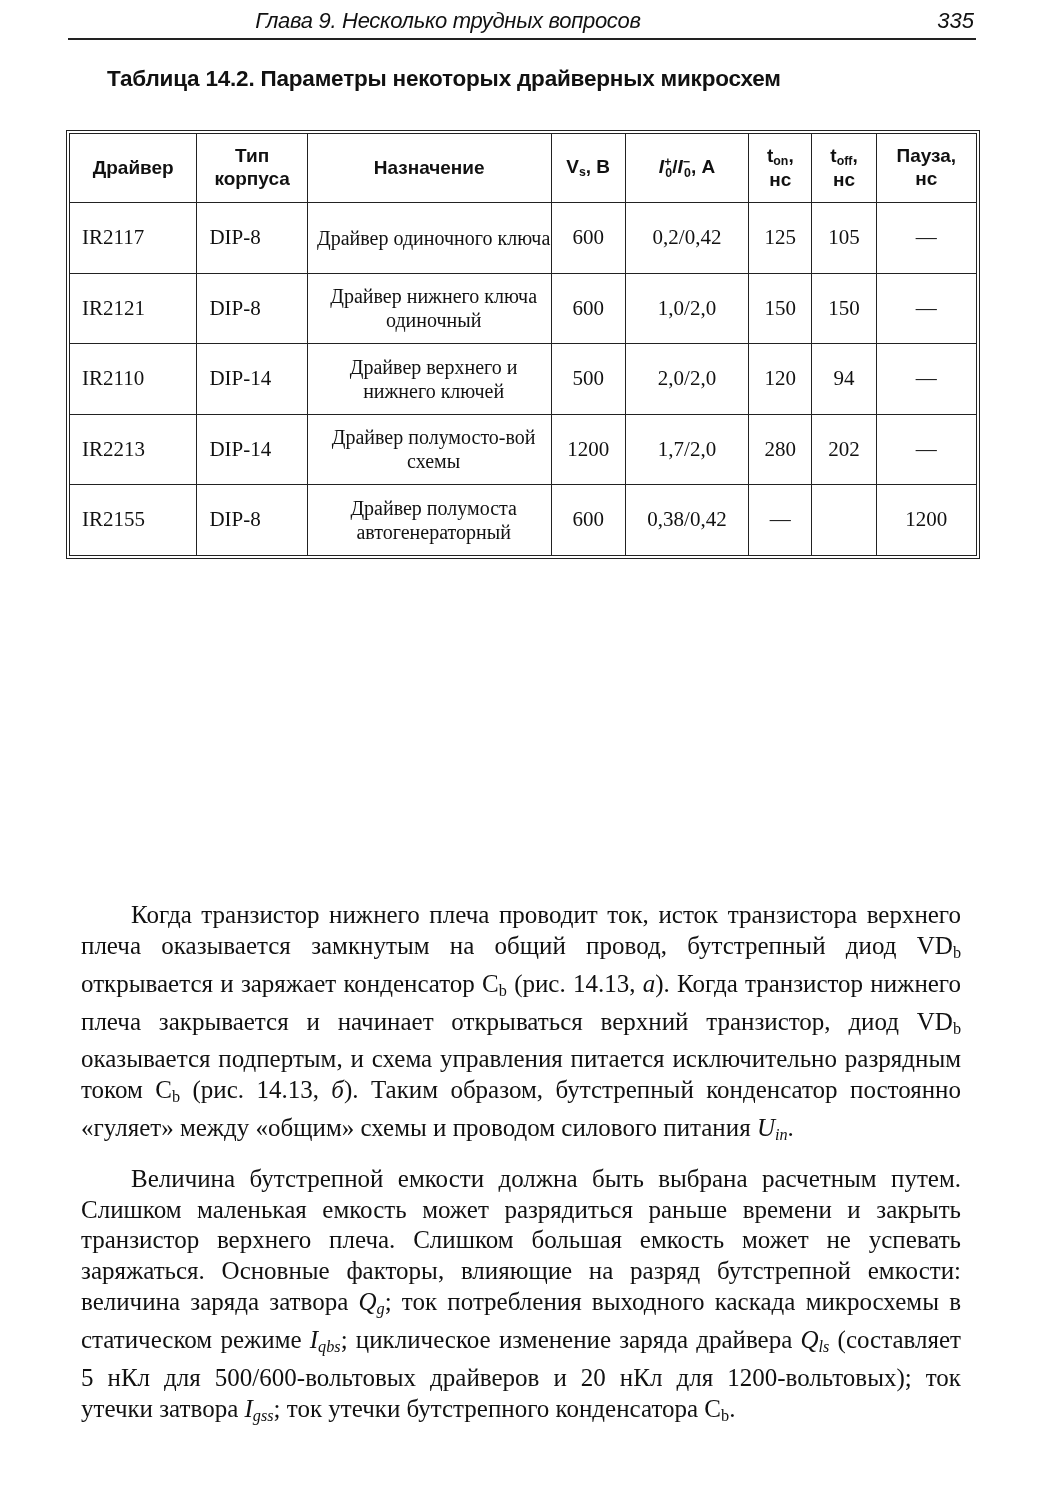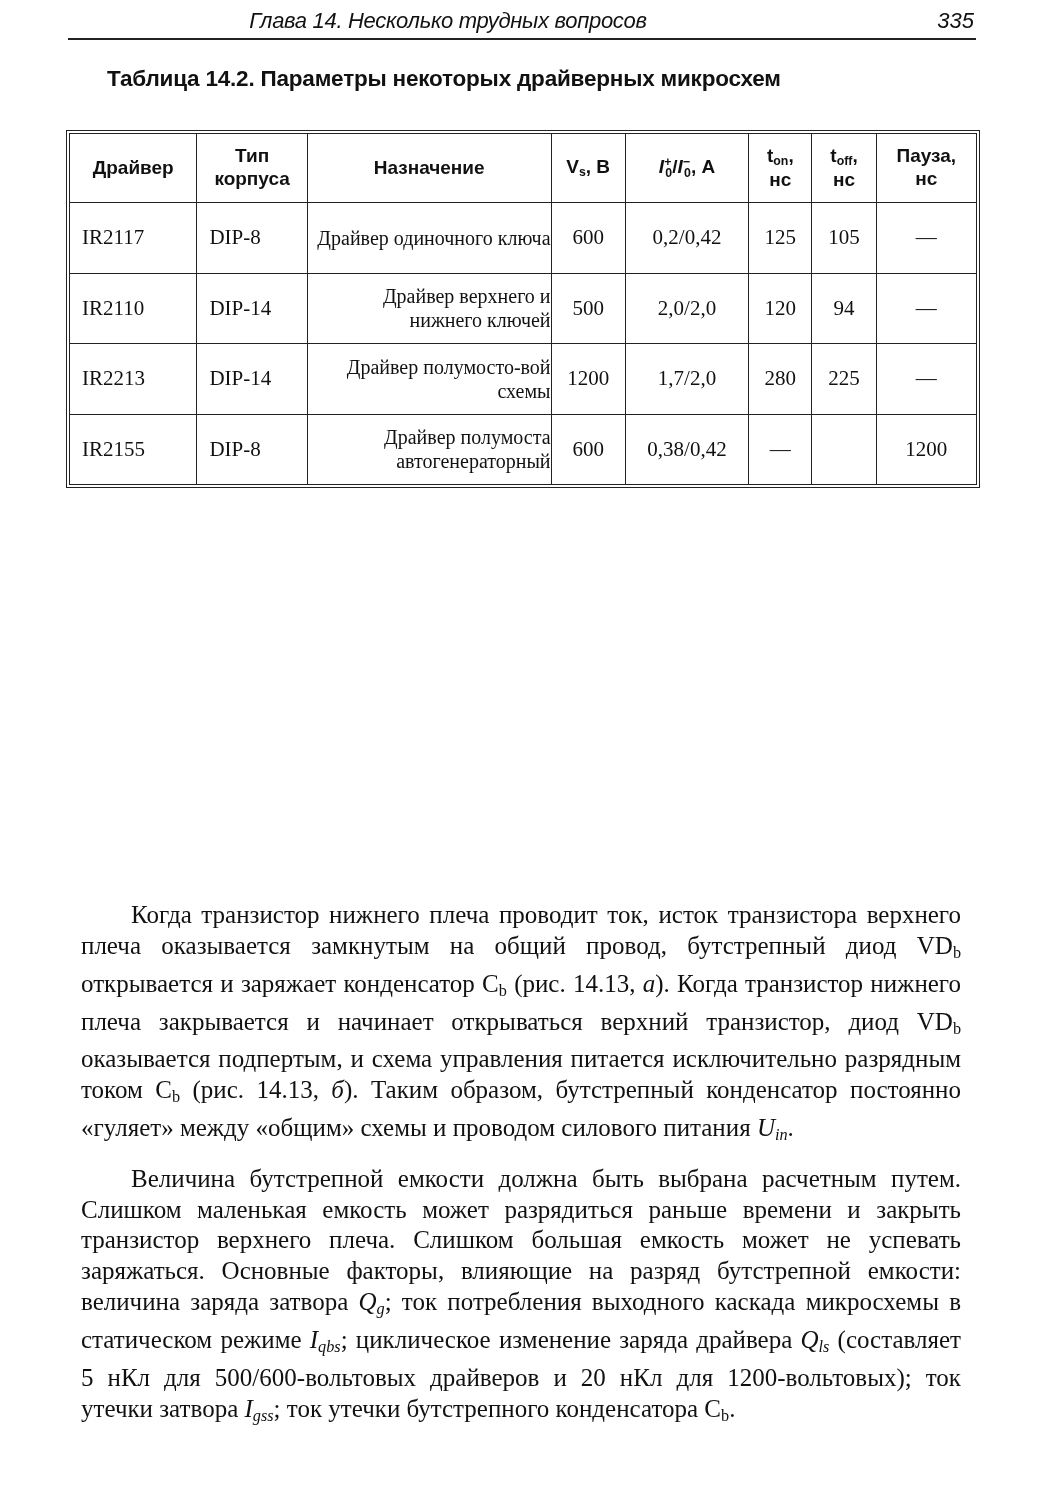--- a/index.html
+++ b/index.html
@@ -27,37 +27,37 @@
     border: 1.5px solid #222; padding: 0; vertical-align: middle;
   }
   table.drivers th {
     font-family: "Liberation Sans", sans-serif; font-weight: bold; font-size: 19px;
     height: 68px; text-align: center; line-height: 1.2;
   }
   table.drivers td {
     font-family: "Liberation Serif", serif; font-size: 21px; height: 69.5px; text-align: center;
   }
   table.drivers td.left { text-align: left; padding-left: 12px; }
-  table.drivers td.purpose { text-align: right; padding-left: 9px; font-size: 20px; line-height: 1.2; }
+  table.drivers td.purpose { text-align: center; padding-left: 9px; font-size: 20px; line-height: 1.2; }
   sub { font-size: 0.65em; vertical-align: -0.25em; }
   sup { font-size: 0.65em; }
   .paragraphs {
     position: absolute; left: 68px; top: 887px; width: 906px;
     font-family: "Liberation Serif", serif; font-size: 25px; line-height: 30.8px;
     text-align: justify;
   }
   .paragraphs p { margin: 13px; text-indent: 50px; }
   .paragraphs p + p { margin-top: 6px; }
   .paragraphs i { font-style: italic; }
 </style>
 </head>
 <body>
 
 <div class="running-head">
-  <span class="chapter">Глава 14. Несколько трудных вопросов</span>
+  <span class="chapter">Глава 9. Несколько трудных вопросов</span>
   <span class="page-num">335</span>
 </div>
 
 <div class="table-caption">Таблица 14.2. Параметры некоторых драйверных микросхем</div>
 
 <div class="table-wrap">
   <table class="drivers">
     <colgroup>
       <col style="width:127px">
         <col style="width:110px">
@@ -101,37 +101,47 @@
           <td class="left">IR2117</td>
           <td class="left">DIP-8</td>
           <td class="purpose">Драйвер одиночного ключа</td>
           <td>600</td>
           <td>0,2/0,42</td>
           <td>125</td>
           <td>105</td>
           <td>—</td>
         </tr>
         <tr>
+          <td class="left">IR2121</td>
+          <td class="left">DIP-8</td>
+          <td class="purpose">Драйвер нижнего ключа одиночный</td>
+          <td>600</td>
+          <td>1,0/2,0</td>
+          <td>150</td>
+          <td>150</td>
+          <td>—</td>
+        </tr>
+        <tr>
           <td class="left">IR2110</td>
           <td class="left">DIP-14</td>
           <td class="purpose">Драйвер верхнего и нижнего ключей</td>
           <td>500</td>
           <td>2,0/2,0</td>
           <td>120</td>
           <td>94</td>
           <td>—</td>
         </tr>
         <tr>
           <td class="left">IR2213</td>
           <td class="left">DIP-14</td>
           <td class="purpose">Драйвер полумосто-вой схемы</td>
           <td>1200</td>
           <td>1,7/2,0</td>
           <td>280</td>
-          <td>225</td>
+          <td>202</td>
           <td>—</td>
         </tr>
         <tr>
           <td class="left">IR2155</td>
           <td class="left">DIP-8</td>
           <td class="purpose">Драйвер полумоста автогенераторный</td>
           <td>600</td>
           <td>0,38/0,42</td>
           <td>—</td>
           <td></td>

